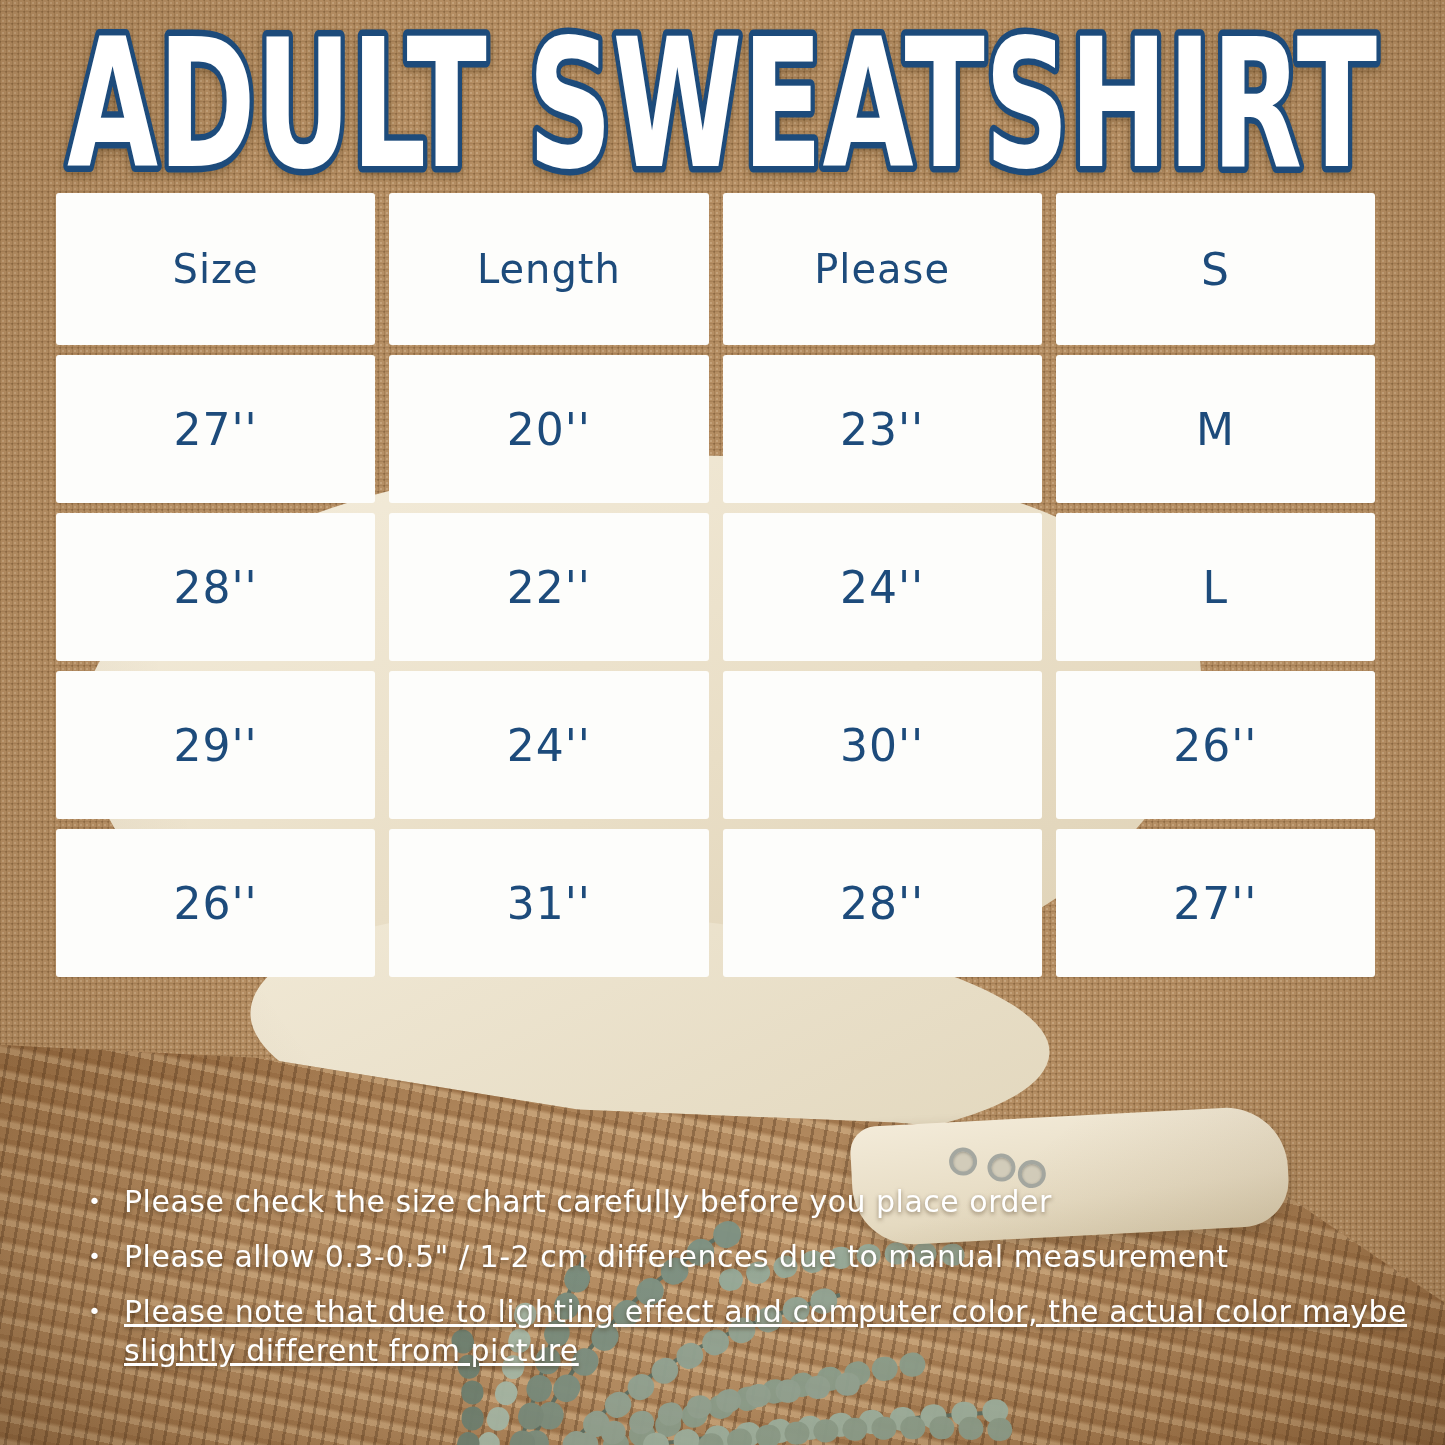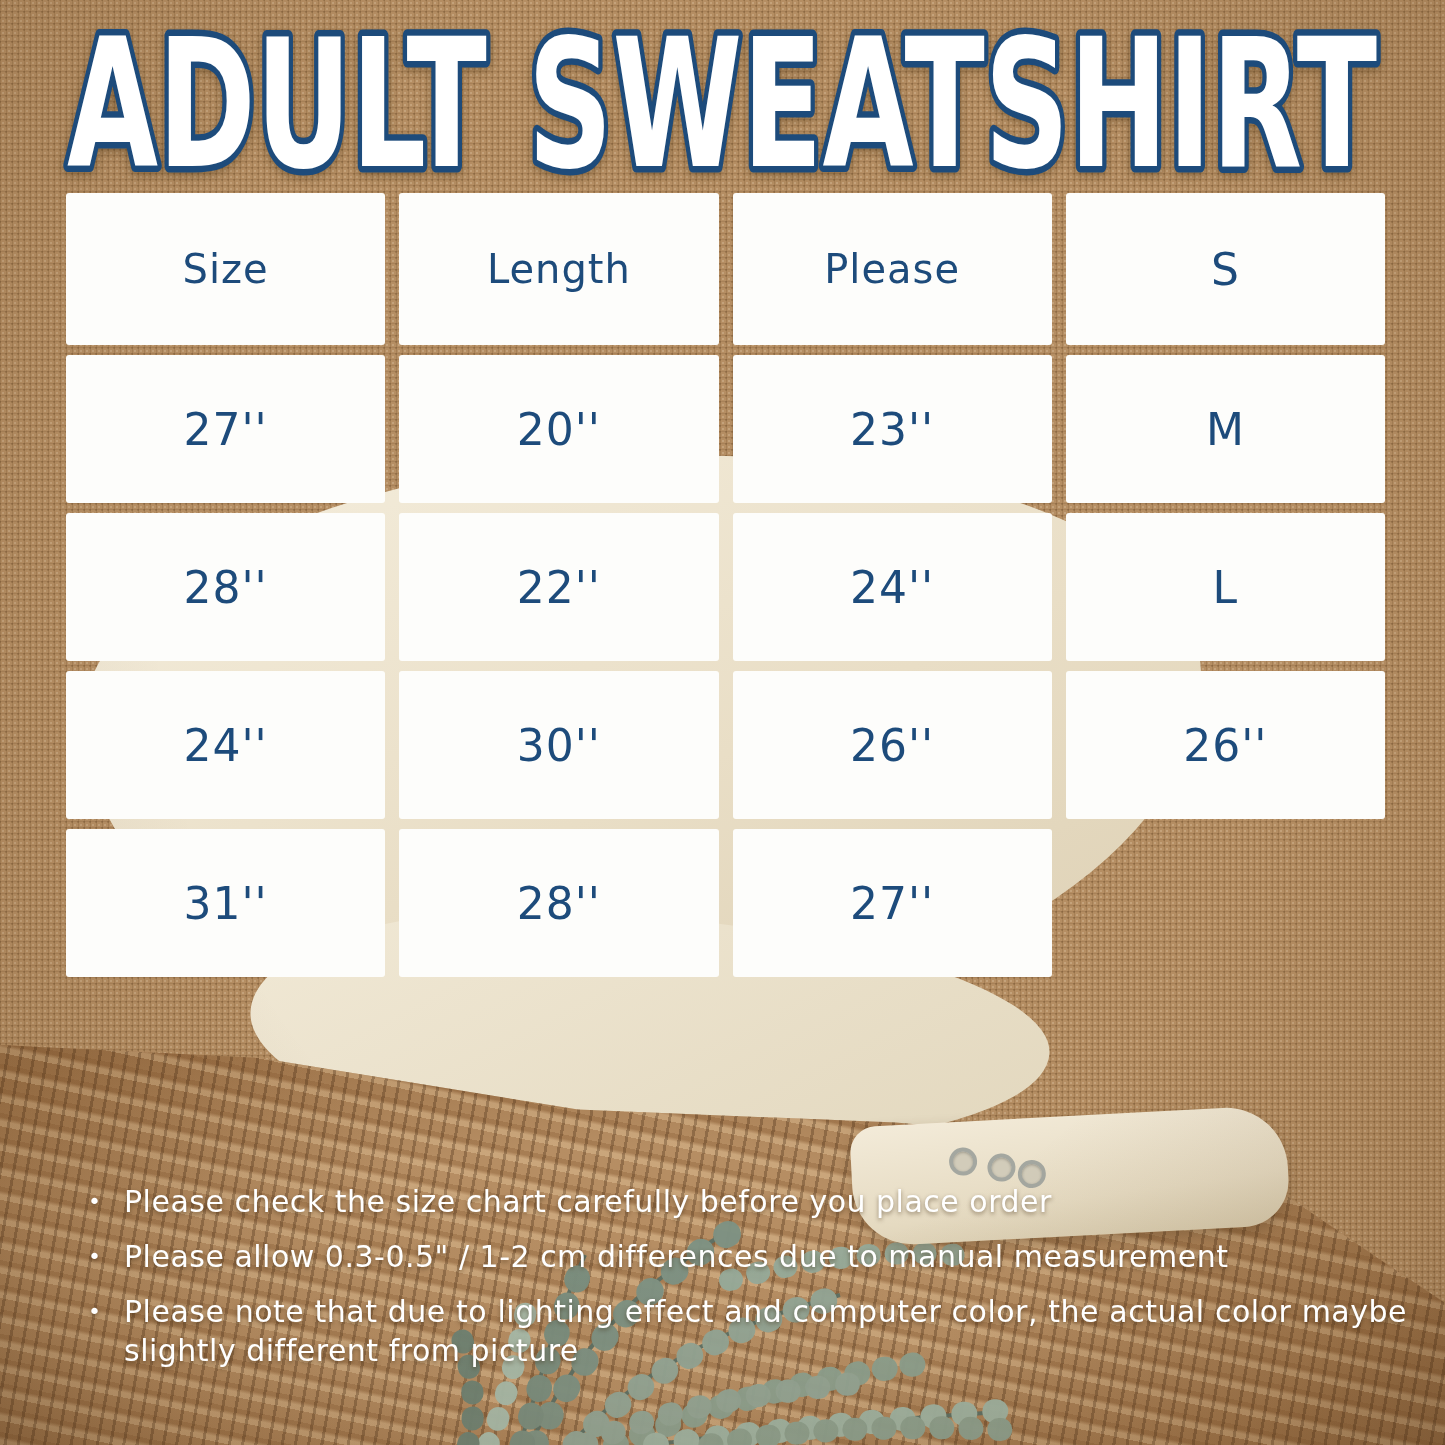--- a/index.html
+++ b/index.html
@@ -50,35 +50,35 @@
   .vignette{position:absolute;inset:0;pointer-events:none;
     background:radial-gradient(ellipse at 50% 42%, rgba(255,255,255,0) 55%, rgba(92,62,30,.14) 86%, rgba(68,44,20,.26) 100%);}
 
   
   .title-wrap{position:absolute;left:0;top:14px;width:1445px;height:178px;
     filter:drop-shadow(0 3px 5px rgba(60,40,10,.35));}
   .title-text{fill:#ffffff;stroke:var(--navy);stroke-width:13px;stroke-linejoin:round;
     paint-order:stroke fill;font-family:"DejaVu Sans",sans-serif;font-weight:bold;}
 
   
-  .size-table{position:absolute;left:66px;top:193px;width:1319px;height:942px;
+  .size-table{position:absolute;left:56px;top:193px;width:1319px;height:942px;
     display:grid;grid-template-columns:repeat(4,1fr);
     grid-template-rows:152px repeat(5,148px);gap:10px 14px;}
   .cell{background:var(--cell);border-radius:3px;display:flex;align-items:center;justify-content:center;
     color:var(--navy);letter-spacing:1px;}
   .cell.head{font-size:40px;}
   .cell.val{font-size:44px;}
 
   
   .notes{position:absolute;left:82px;top:1182px;width:1325px;display:flex;flex-direction:column;gap:16px;
     color:var(--white);font-size:30px;text-shadow:0 2px 4px rgba(55,35,12,.5);}
   .note{display:flex;align-items:flex-start;}
   .dot{flex:0 0 36px;line-height:39px;font-size:22px;padding-left:6px;}
   .note-text{flex:1;line-height:39px;letter-spacing:.5px;}
-  .note.justify .note-text{text-align:justify;}
+  .note.justify .note-text{text-align:justify;text-decoration:underline;}
 </style>
 </head>
 <body>
 
 <div class="stage">
 
   <div class="burlap"></div>
   <div class="blob-a"></div>
   <div class="blob-b"></div>
   <div class="mat"></div>
@@ -121,20 +121,21 @@
     <div class="cell val">27''</div>
     <div class="cell val">20''</div>
     <div class="cell val">23''</div>
 
     <div class="cell val">M</div>
     <div class="cell val">28''</div>
     <div class="cell val">22''</div>
     <div class="cell val">24''</div>
 
     <div class="cell val">L</div>
+    <div class="cell val">29''</div>
     <div class="cell val">24''</div>
 
     <div class="cell val">30''</div>
     <div class="cell val">26''</div>
     <div class="cell val">26''</div>
 
     <div class="cell val">31''</div>
     <div class="cell val">28''</div>
     <div class="cell val">27''</div>
   </div>

